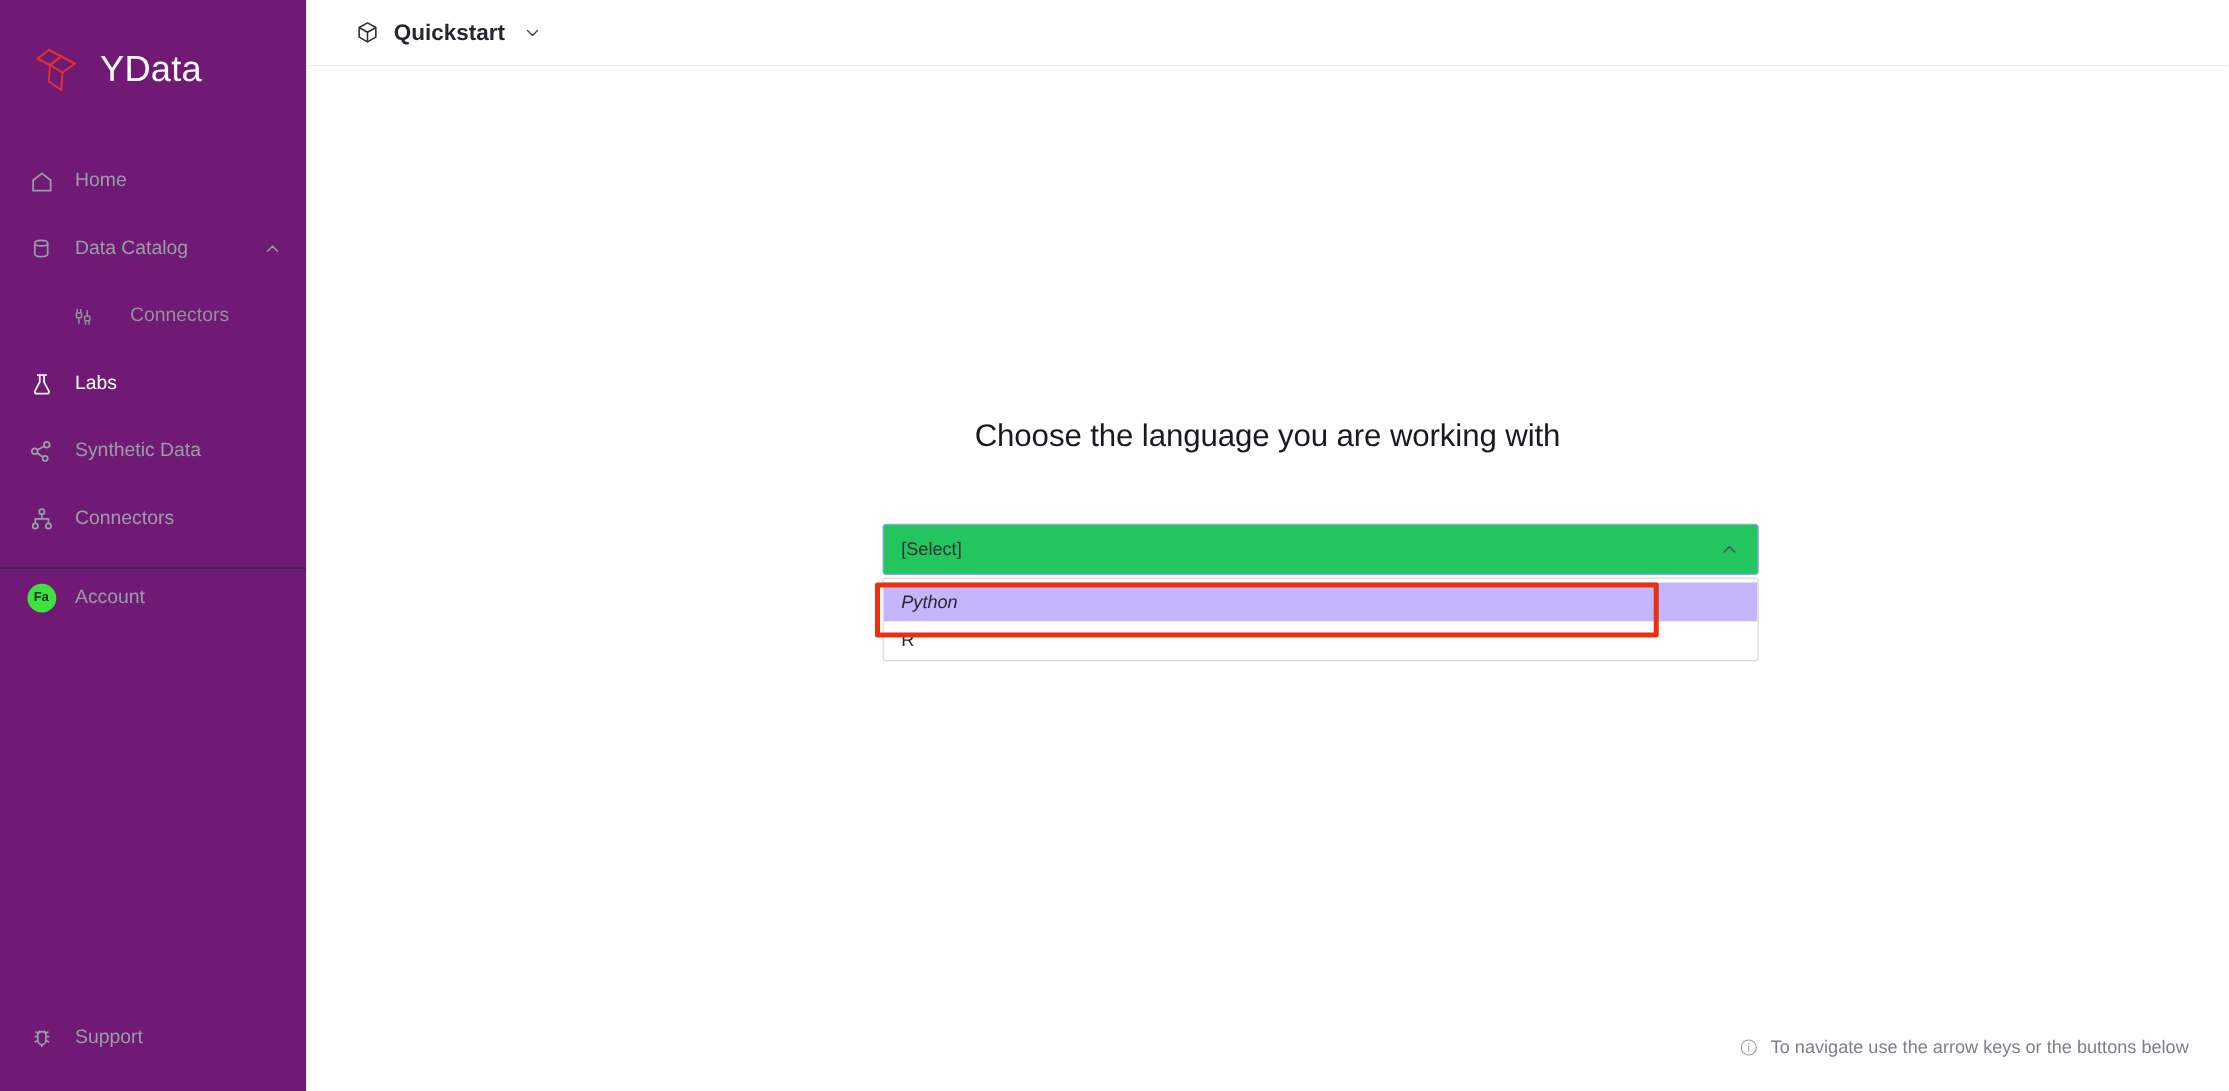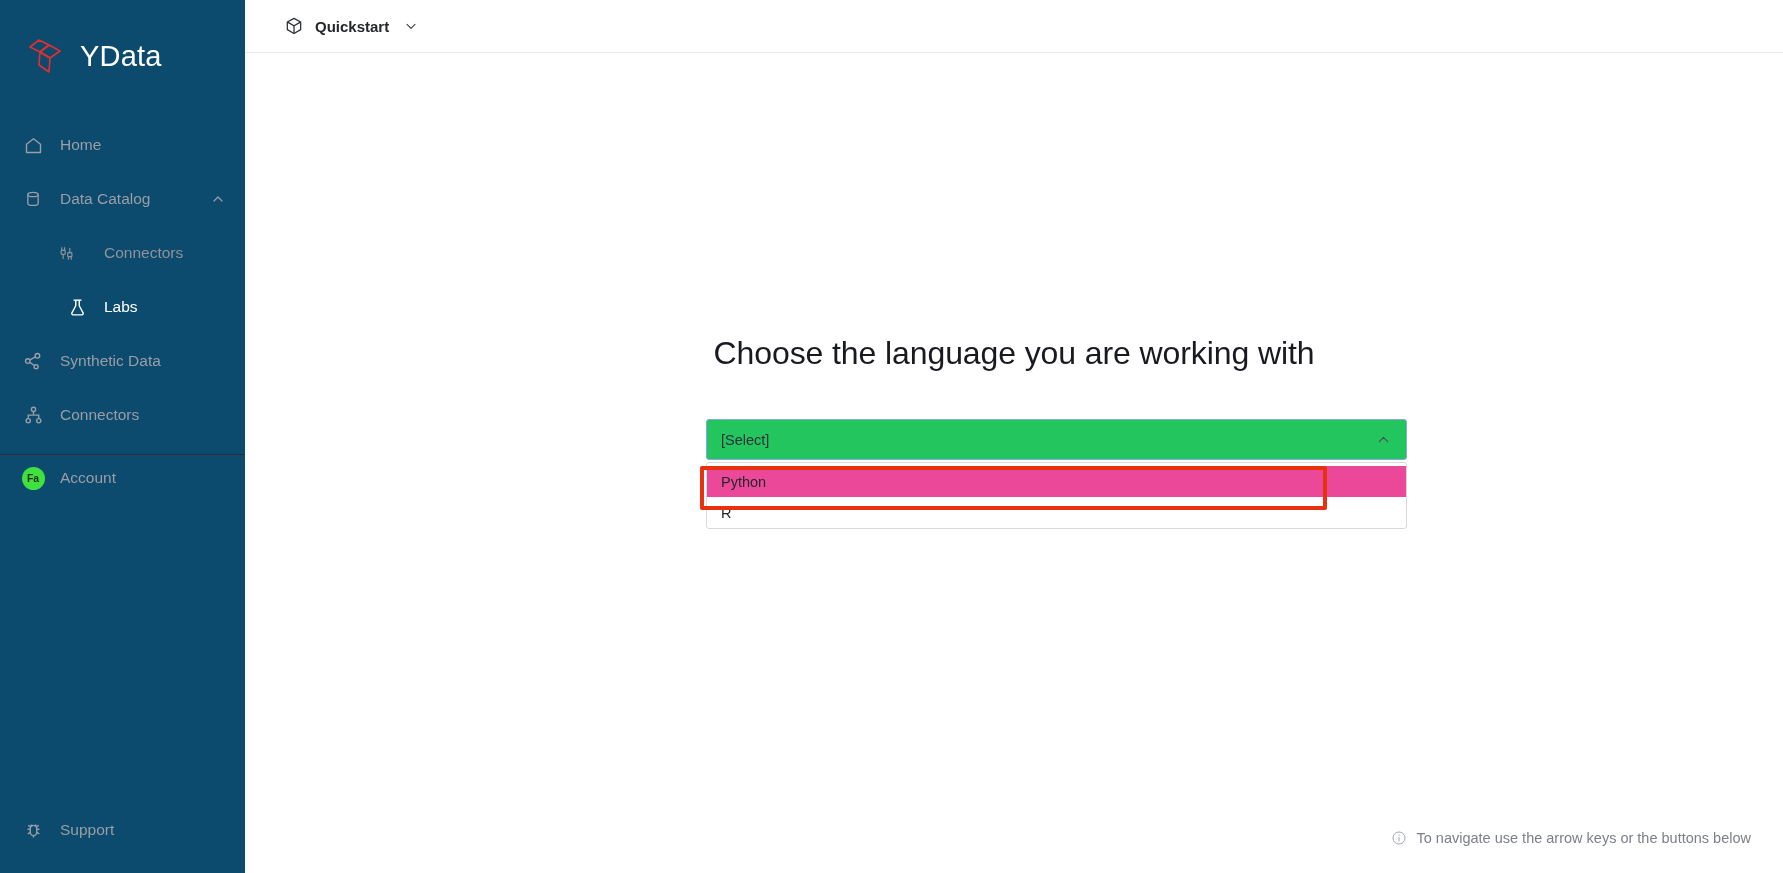--- a/index.html
+++ b/index.html
@@ -17,21 +17,21 @@
     width: 1783px;
     height: 873px;
     display: flex;
   }
 
   
   #sidebar {
     position: relative;
     width: 245px;
     height: 873px;
-    background: #0c4a6e;
+    background: #701a75;
     flex: 0 0 245px;
     display: flex;
     flex-direction: column;
   }
 
   .logo-wrap {
     display: flex;
     align-items: center;
     height: 112px;
     padding-left: 22px;
@@ -58,21 +58,21 @@
     height: 46px;
     padding-left: 22px;
     padding-right: 18px;
     gap: 16px;
     color: #9a9ea6;
     font-size: 15.5px;
     cursor: pointer;
     position: relative;
     user-select: none;
   }
-  .nav-item.active { color: #ffffff; margin-left: 44px; }
+  .nav-item.active { color: #ffffff; }
   .nav-item.active .nav-ico svg { stroke: #ffffff; }
   .nav-item .nav-ico {
     width: 22px; height: 22px;
     flex: 0 0 22px;
     display: flex; align-items: center; justify-content: center;
   }
   .nav-item .nav-ico svg { stroke: #9a9ea6; fill: none; stroke-width: 1.6; }
   .nav-label { white-space: nowrap; }
   .nav-chevron {
     margin-left: auto;
@@ -140,38 +140,38 @@
   .crumb {
     display: flex;
     align-items: center;
     gap: 11px;
     cursor: pointer;
     user-select: none;
   }
   .crumb-ico { width: 21px; height: 21px; display:flex; align-items:center; justify-content:center; }
   .crumb-ico svg { stroke: #2c2f36; fill: none; stroke-width: 1.5; }
   .crumb-label {
-    font-size: 15px;
+    font-size: 18px;
     font-weight: 700;
     color: #24272e;
   }
   .crumb-caret { width: 17px; height: 17px; display:flex; align-items:center; justify-content:center; margin-left: 2px;}
   .crumb-caret svg { stroke: #3b3f47; fill:none; stroke-width: 1.6; }
 
   #content {
     flex: 1 1 auto;
     position: relative;
   }
 
   .page-title {
     position: absolute;
     left: 0; right: 0;
     top: 282px;
     text-align: center;
-    font-size: 32px;
+    font-size: 25px;
     font-weight: 400;
     color: #181a1f;
     letter-spacing: -0.1px;
   }
 
   
   .select-zone {
     position: absolute;
     left: 461px;
     top: 366px;
@@ -212,21 +212,21 @@
   .opt {
     height: 31px;
     display: flex;
     align-items: center;
     padding: 0 14px;
     font-size: 14.5px;
     color: #24272e;
     cursor: pointer;
     user-select: none;
   }
-  .opt.sel { background: #ec4899; }
+  .opt.sel { background: #c4b5fd; font-style: italic; }
 
   .anno-box {
     position: absolute;
     left: -6px;
     top: 47px;
     width: 627px;
     height: 44px;
     border: 4px solid #e8320d;
     border-radius: 2px;
     pointer-events: none;

